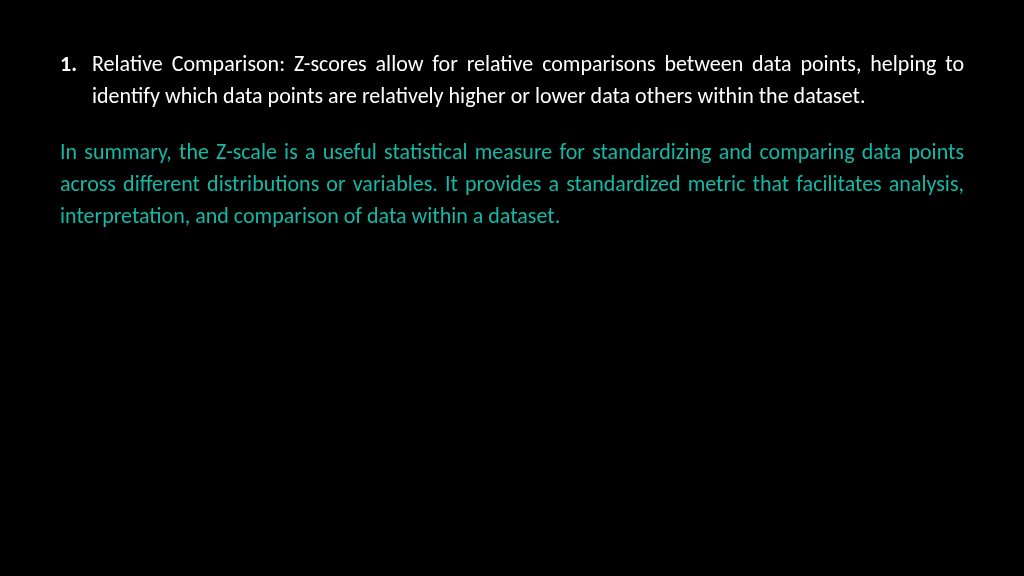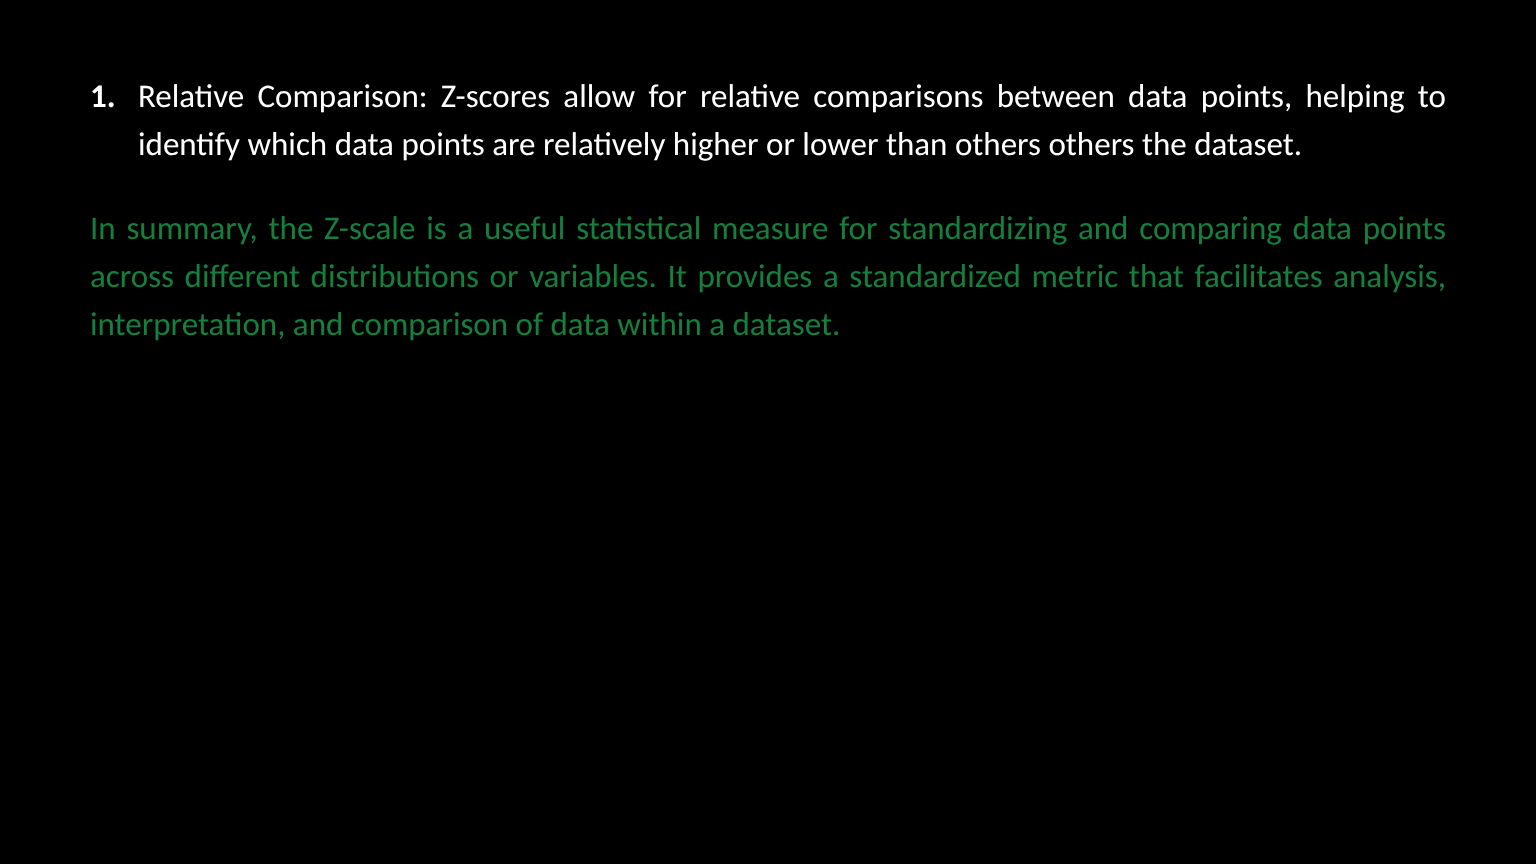--- a/index.html
+++ b/index.html
@@ -41,32 +41,32 @@
 
     .list-content {
       flex: 1;
     }
 
     .list-content .bold-label {
       font-weight: normal;
     }
 
     .summary-paragraph {
-      color: #15803d;
+      color: #14b8a6;
       font-family: 'Calibri', 'Arial', sans-serif;
       font-size: 22px;
       line-height: 1.45;
       text-align: justify;
     }
   </style>
 </head>
 <body>
 
 <div class="content-area">
   <div class="list-item">
     <span class="list-number">1.</span>
     <div class="list-content">
-      <span class="bold-label">Relative Comparison:</span><span> Z-scores allow for relative comparisons between data points, helping to identify which data points are relatively higher or lower than others others the dataset.</span>
+      <span class="bold-label">Relative Comparison:</span><span> Z-scores allow for relative comparisons between data points, helping to identify which data points are relatively higher or lower data others within the dataset.</span>
     </div>
   </div>
 
   <p class="summary-paragraph">In summary, the Z-scale is a useful statistical measure for standardizing and comparing data points across different distributions or variables. It provides a standardized metric that facilitates analysis, interpretation, and comparison of data within a dataset.</p>
 </div>
 
 </body></html>

